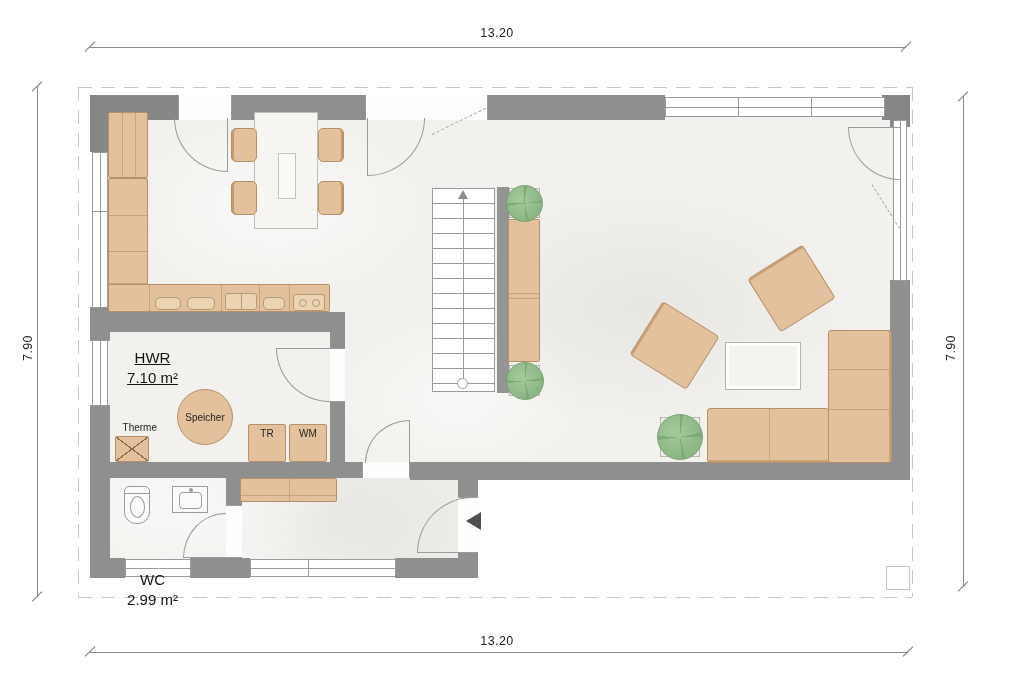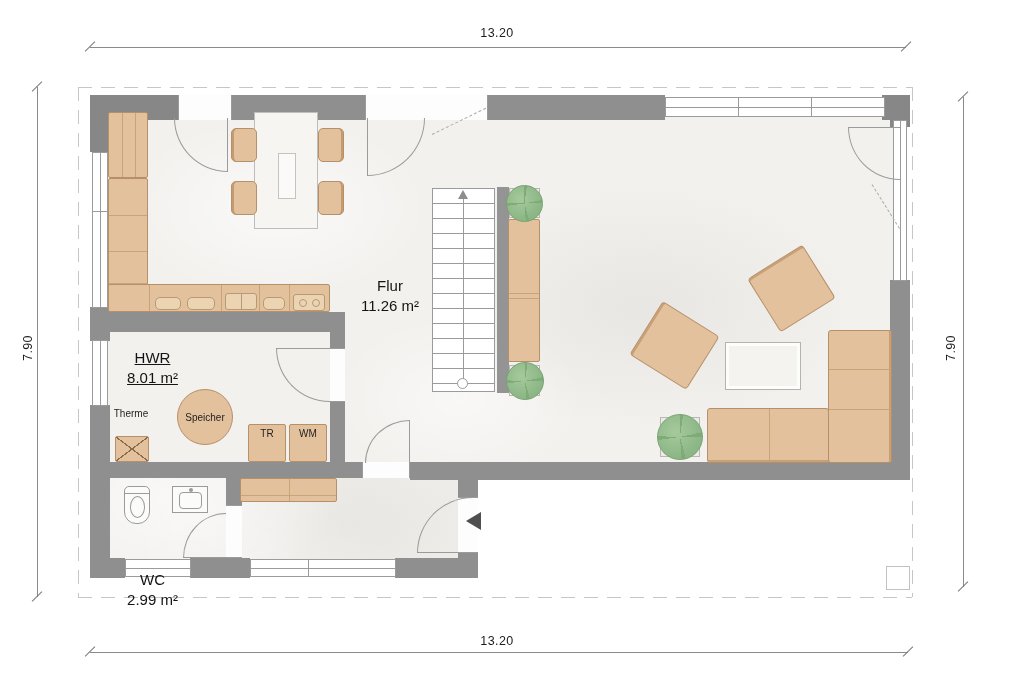--- a/index.html
+++ b/index.html
@@ -154,21 +154,21 @@
     <div style="position:absolute;left:23px;top:40px;width:18px;height:46px;border:1px solid #c4c4c4;background:#fbfaf8;box-sizing:border-box;"></div>
   </div>
   <div class="furn" style="left:231px;top:128px;width:26px;height:34px;border-radius:5px;box-shadow:inset 3px 0 0 -1px #c49a6e;"></div>
   <div class="furn" style="left:318px;top:128px;width:26px;height:34px;border-radius:5px;box-shadow:inset -3px 0 0 -1px #c49a6e;"></div>
   <div class="furn" style="left:231px;top:181px;width:26px;height:34px;border-radius:5px;box-shadow:inset 3px 0 0 -1px #c49a6e;"></div>
   <div class="furn" style="left:318px;top:181px;width:26px;height:34px;border-radius:5px;box-shadow:inset -3px 0 0 -1px #c49a6e;"></div>
 
   <div class="furn" style="left:177px;top:389px;width:56px;height:56px;border-radius:50%;display:flex;align-items:center;justify-content:center;">
     <span class="small-label" style="position:static;">Speicher</span>
   </div>
-  <div class="small-label" style="left:105px;top:408px;width:52px;">Therme</div>
+  <div class="small-label" style="left:105px;top:422px;width:52px;text-align:right;">Therme</div>
   <div class="furn xbox" style="left:115px;top:436px;width:34px;height:26px;"></div>
   <div class="furn" style="left:248px;top:424px;width:38px;height:38px;">
     <div class="small-label" style="left:0;top:3px;width:100%;">TR</div>
   </div>
   <div class="furn" style="left:289px;top:424px;width:38px;height:38px;">
     <div class="small-label" style="left:0;top:3px;width:100%;">WM</div>
   </div>
 
   <div class="wfurn" style="left:124px;top:486px;width:26px;height:38px;border-radius:5px 5px 12px 12px;background:#fbfbfa;">
     <div style="position:absolute;left:5px;top:9px;width:15px;height:22px;border:1px solid #9b9b9b;border-radius:50%;box-sizing:border-box;"></div>
@@ -199,27 +199,23 @@
   <div class="furn" style="left:828px;top:330px;width:64px;height:133px;border-radius:3px;box-shadow:inset -5px 0 0 -3px #c9a076;">
     <div class="fline" style="left:0;top:38px;width:100%;height:1px;"></div>
     <div class="fline" style="left:0;top:78px;width:100%;height:1px;"></div>
   </div>
   <div class="furn" style="left:707px;top:408px;width:122px;height:55px;border-radius:3px;box-shadow:inset 0 -6px 0 -4px #c9a076;">
     <div class="fline" style="left:61px;top:0;width:1px;height:100%;"></div>
   </div>
   <div class="planter" style="left:660px;top:417px;width:40px;height:40px;"></div>
   <div class="plant" style="left:657px;top:414px;width:46px;height:46px;"></div>
 
-  <div class="room-label" style="left:330px;top:276px;width:120px;">
-    <span style="display:block;">Flur</span>
-    <span style="display:block;">11.26 m²</span>
-  </div>
   <div class="room-label" style="left:95px;top:348px;width:115px;text-decoration:underline;">
     <span style="display:block;">HWR</span>
-    <span style="display:block;">8.01 m²</span>
+    <span style="display:block;">7.10 m²</span>
   </div>
   <div class="room-label" style="left:110px;top:524px;width:85px;margin-top:46px;">
     <span style="display:block;">WC</span>
     <span style="display:block;">2.99 m²</span>
   </div>
 
   <div class="dim-line" style="left:90px;top:47px;width:816px;height:1px;"></div>
   <div class="tick" style="left:83px;top:46px;"></div>
   <div class="tick" style="left:899px;top:46px;"></div>
   <div class="dim-text" style="left:457px;top:26px;width:80px;">13.20</div>

